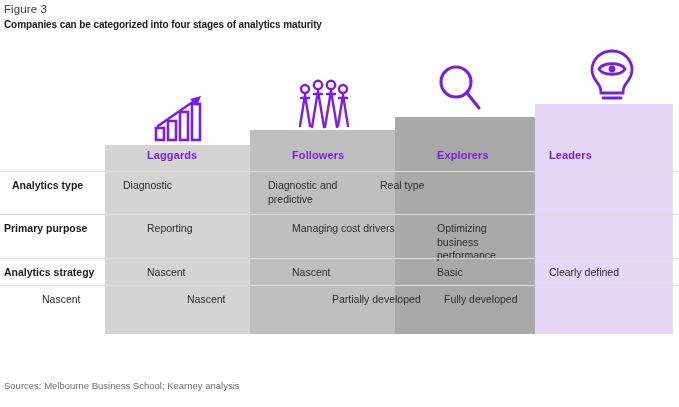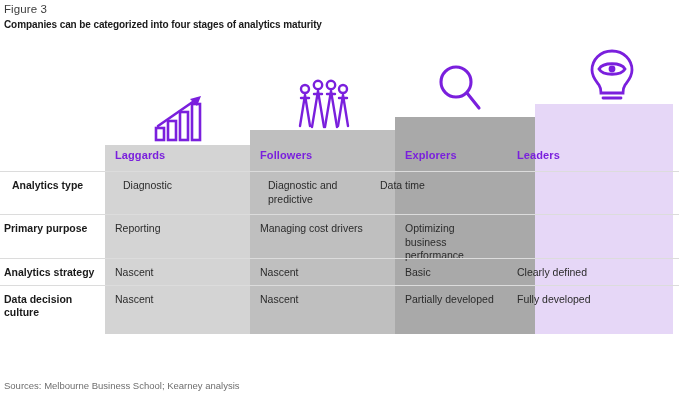--- a/index.html
+++ b/index.html
@@ -80,21 +80,21 @@
     color: #2b2b2b;
   }
   .cell.rowlabel {
     width: 105px;
     padding-left: 4px;
     padding-right: 6px;
     font-weight: bold;
     font-size: 10.5px;
     color: #1a1a1a;
   }
-  .cell.c0 { width: 145px; }
+  .cell.c0 { width: 145px; margin-left: 32px; }
   .cell.c1 { width: 145px; }
   .cell.c2 { width: 112px; }
   .cell.c3 { width: 124px; }
 
   
   #header-row { height: 31px; align-items: center; }
   #header-row .cell { padding-top: 0; padding-bottom: 0; }
   .colhead {
     font-weight: bold;
     font-size: 11px;
@@ -186,43 +186,39 @@
     <div class="cell c0"><span class="colhead">Laggards</span></div>
     <div class="cell c1"><span class="colhead">Followers</span></div>
     <div class="cell c2"><span class="colhead">Explorers</span></div>
     <div class="cell c3"><span class="colhead">Leaders</span></div>
   </div>
 
   <div class="trow bordered row-analytics-type">
     <div class="cell rowlabel">Analytics type</div>
     <div class="cell c1">Diagnostic</div>
     <div class="cell c2">Diagnostic and predictive</div>
-    <div class="cell c3">Data time</div>
+    <div class="cell c3">Real type</div>
   </div>
 
   <div class="trow bordered row-primary-purpose">
     <div class="cell rowlabel">Primary purpose</div>
     <div class="cell c0">Reporting</div>
     <div class="cell c1">Managing cost drivers</div>
     <div class="cell c2">Optimizing business performance</div>
   </div>
 
   <div class="trow bordered row-analytics-strategy">
     <div class="cell rowlabel">Analytics strategy</div>
     <div class="cell c0">Nascent</div>
     <div class="cell c1">Nascent</div>
     <div class="cell c2">Basic</div>
     <div class="cell c3">Clearly defined</div>
   </div>
 
   <div class="trow bordered row-data-decision">
-    <div class="cell rowlabel rowlabel-2line">
-      <span>Data decision</span><br>
-      <span>culture</span>
-    </div>
     <div class="cell c0">Nascent</div>
     <div class="cell c1">Nascent</div>
     <div class="cell c2">Partially developed</div>
     <div class="cell c3">Fully developed</div>
   </div>
 
 </div>
 
 <div id="source">Sources: Melbourne Business School; Kearney analysis</div>
 

